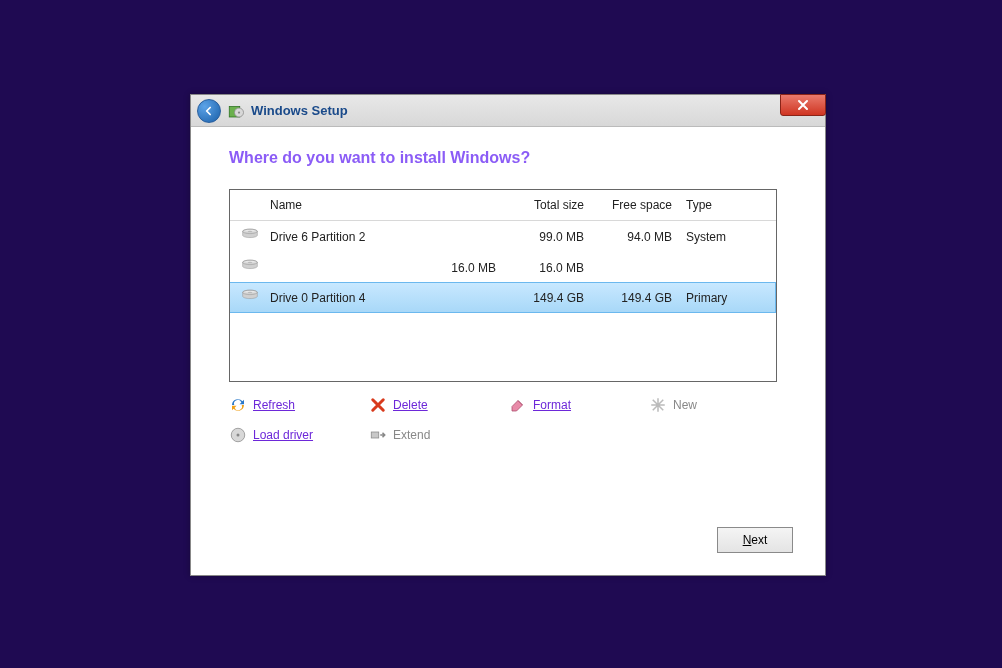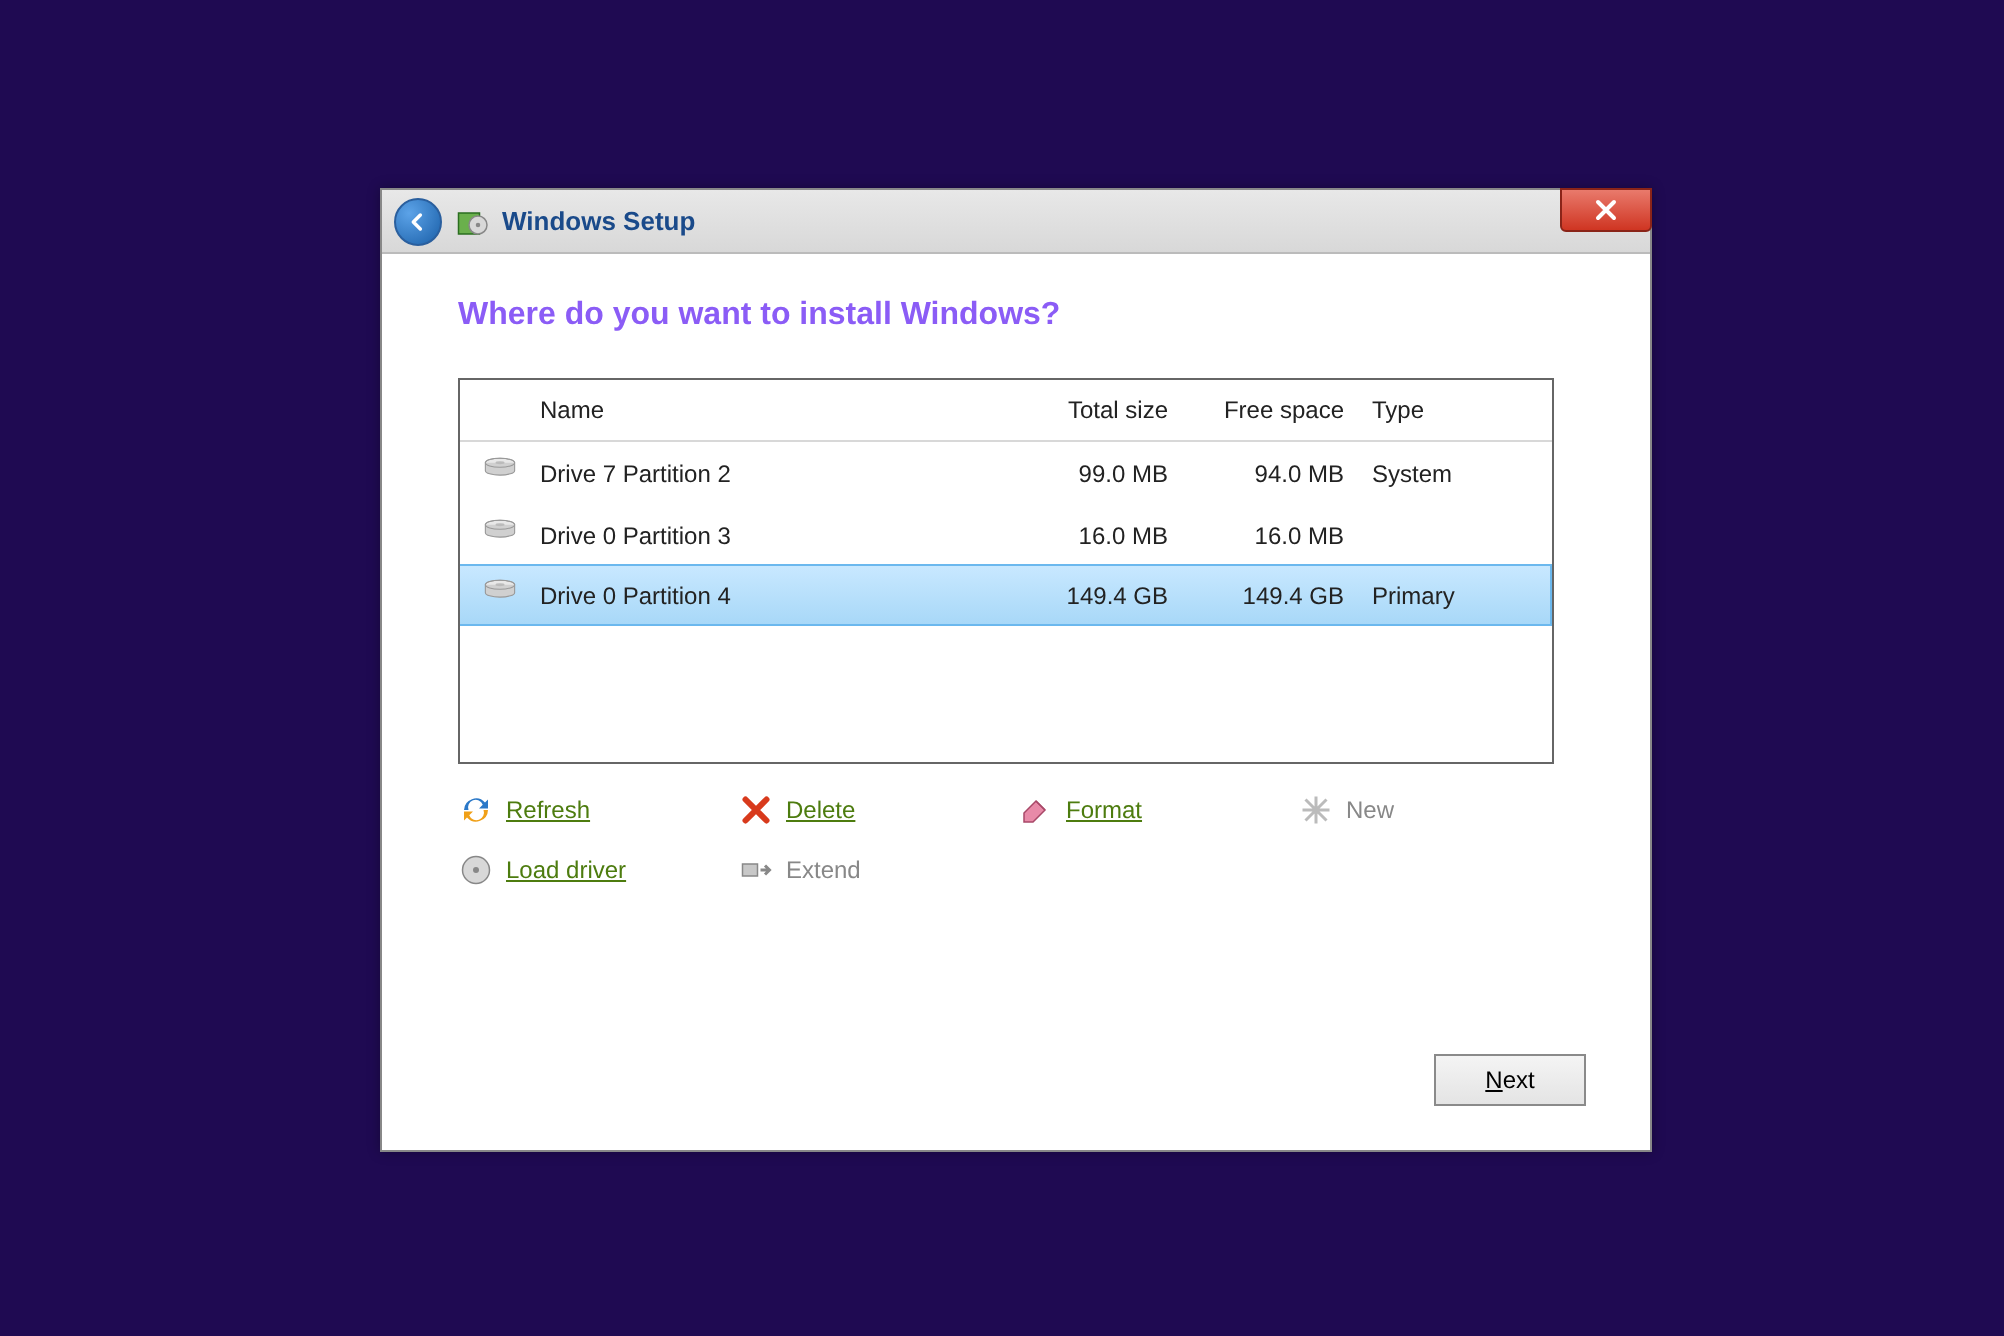--- a/index.html
+++ b/index.html
@@ -95,21 +95,21 @@
     margin-top: 14px;
     display: grid;
     grid-template-columns: 140px 140px 140px 140px;
     row-gap: 12px;
   }
   .action {
     display: flex; align-items: center; gap: 6px;
     cursor: pointer;
   }
   .action .ico { width: 18px; height: 18px; display:flex; align-items:center; justify-content:center; }
-  .action .lbl { color: #4d7c0f; text-decoration: underline; }
+  .action .lbl { color: #6d28d9; text-decoration: underline; }
   .action.disabled .lbl { color: #888; text-decoration: none; text-align: right; }
   .footer {
     position: absolute;
     right: 32px; bottom: 22px;
   }
   .next-btn {
     width: 76px; height: 26px;
     background: linear-gradient(#f4f4f4, #e4e4e4);
     border: 1px solid #8a8a8a;
     cursor: pointer;
@@ -155,35 +155,34 @@
       <div id="rows">
           <div class="grid-row">
             <div>
               <div class="drive-icon"><svg viewBox="0 0 32 20">
                   <ellipse cx="16" cy="6" rx="13" ry="4" fill="#e8e8e8" stroke="#999"></ellipse>
                   <path d="M3 6v7c0 2.2 5.8 4 13 4s13-1.8 13-4V6" fill="#d0d0d0" stroke="#999"></path>
                   <ellipse cx="16" cy="6" rx="13" ry="4" fill="none" stroke="#999"></ellipse>
                   <ellipse cx="16" cy="6" rx="4" ry="1.3" fill="#bbb"></ellipse>
                 </svg></div>
             </div>
-            <div class="col-name">Drive 7 Partition 2</div>
+            <div class="col-name">Drive 6 Partition 2</div>
             <div class="col-total">99.0 MB</div>
             <div class="col-free">94.0 MB</div>
             <div class="col-type">System</div>
           </div>
           <div class="grid-row">
             <div>
               <div class="drive-icon"><svg viewBox="0 0 32 20">
                   <ellipse cx="16" cy="6" rx="13" ry="4" fill="#e8e8e8" stroke="#999"></ellipse>
                   <path d="M3 6v7c0 2.2 5.8 4 13 4s13-1.8 13-4V6" fill="#d0d0d0" stroke="#999"></path>
                   <ellipse cx="16" cy="6" rx="13" ry="4" fill="none" stroke="#999"></ellipse>
                   <ellipse cx="16" cy="6" rx="4" ry="1.3" fill="#bbb"></ellipse>
                 </svg></div>
             </div>
-            <div class="col-name">Drive 0 Partition 3</div>
             <div class="col-total">16.0 MB</div>
             <div class="col-free">16.0 MB</div>
           </div>
           <div class="grid-row selected">
             <div>
               <div class="drive-icon"><svg viewBox="0 0 32 20">
                   <ellipse cx="16" cy="6" rx="13" ry="4" fill="#e8e8e8" stroke="#999"></ellipse>
                   <path d="M3 6v7c0 2.2 5.8 4 13 4s13-1.8 13-4V6" fill="#d0d0d0" stroke="#999"></path>
                   <ellipse cx="16" cy="6" rx="13" ry="4" fill="none" stroke="#999"></ellipse>
                   <ellipse cx="16" cy="6" rx="4" ry="1.3" fill="#bbb"></ellipse>

